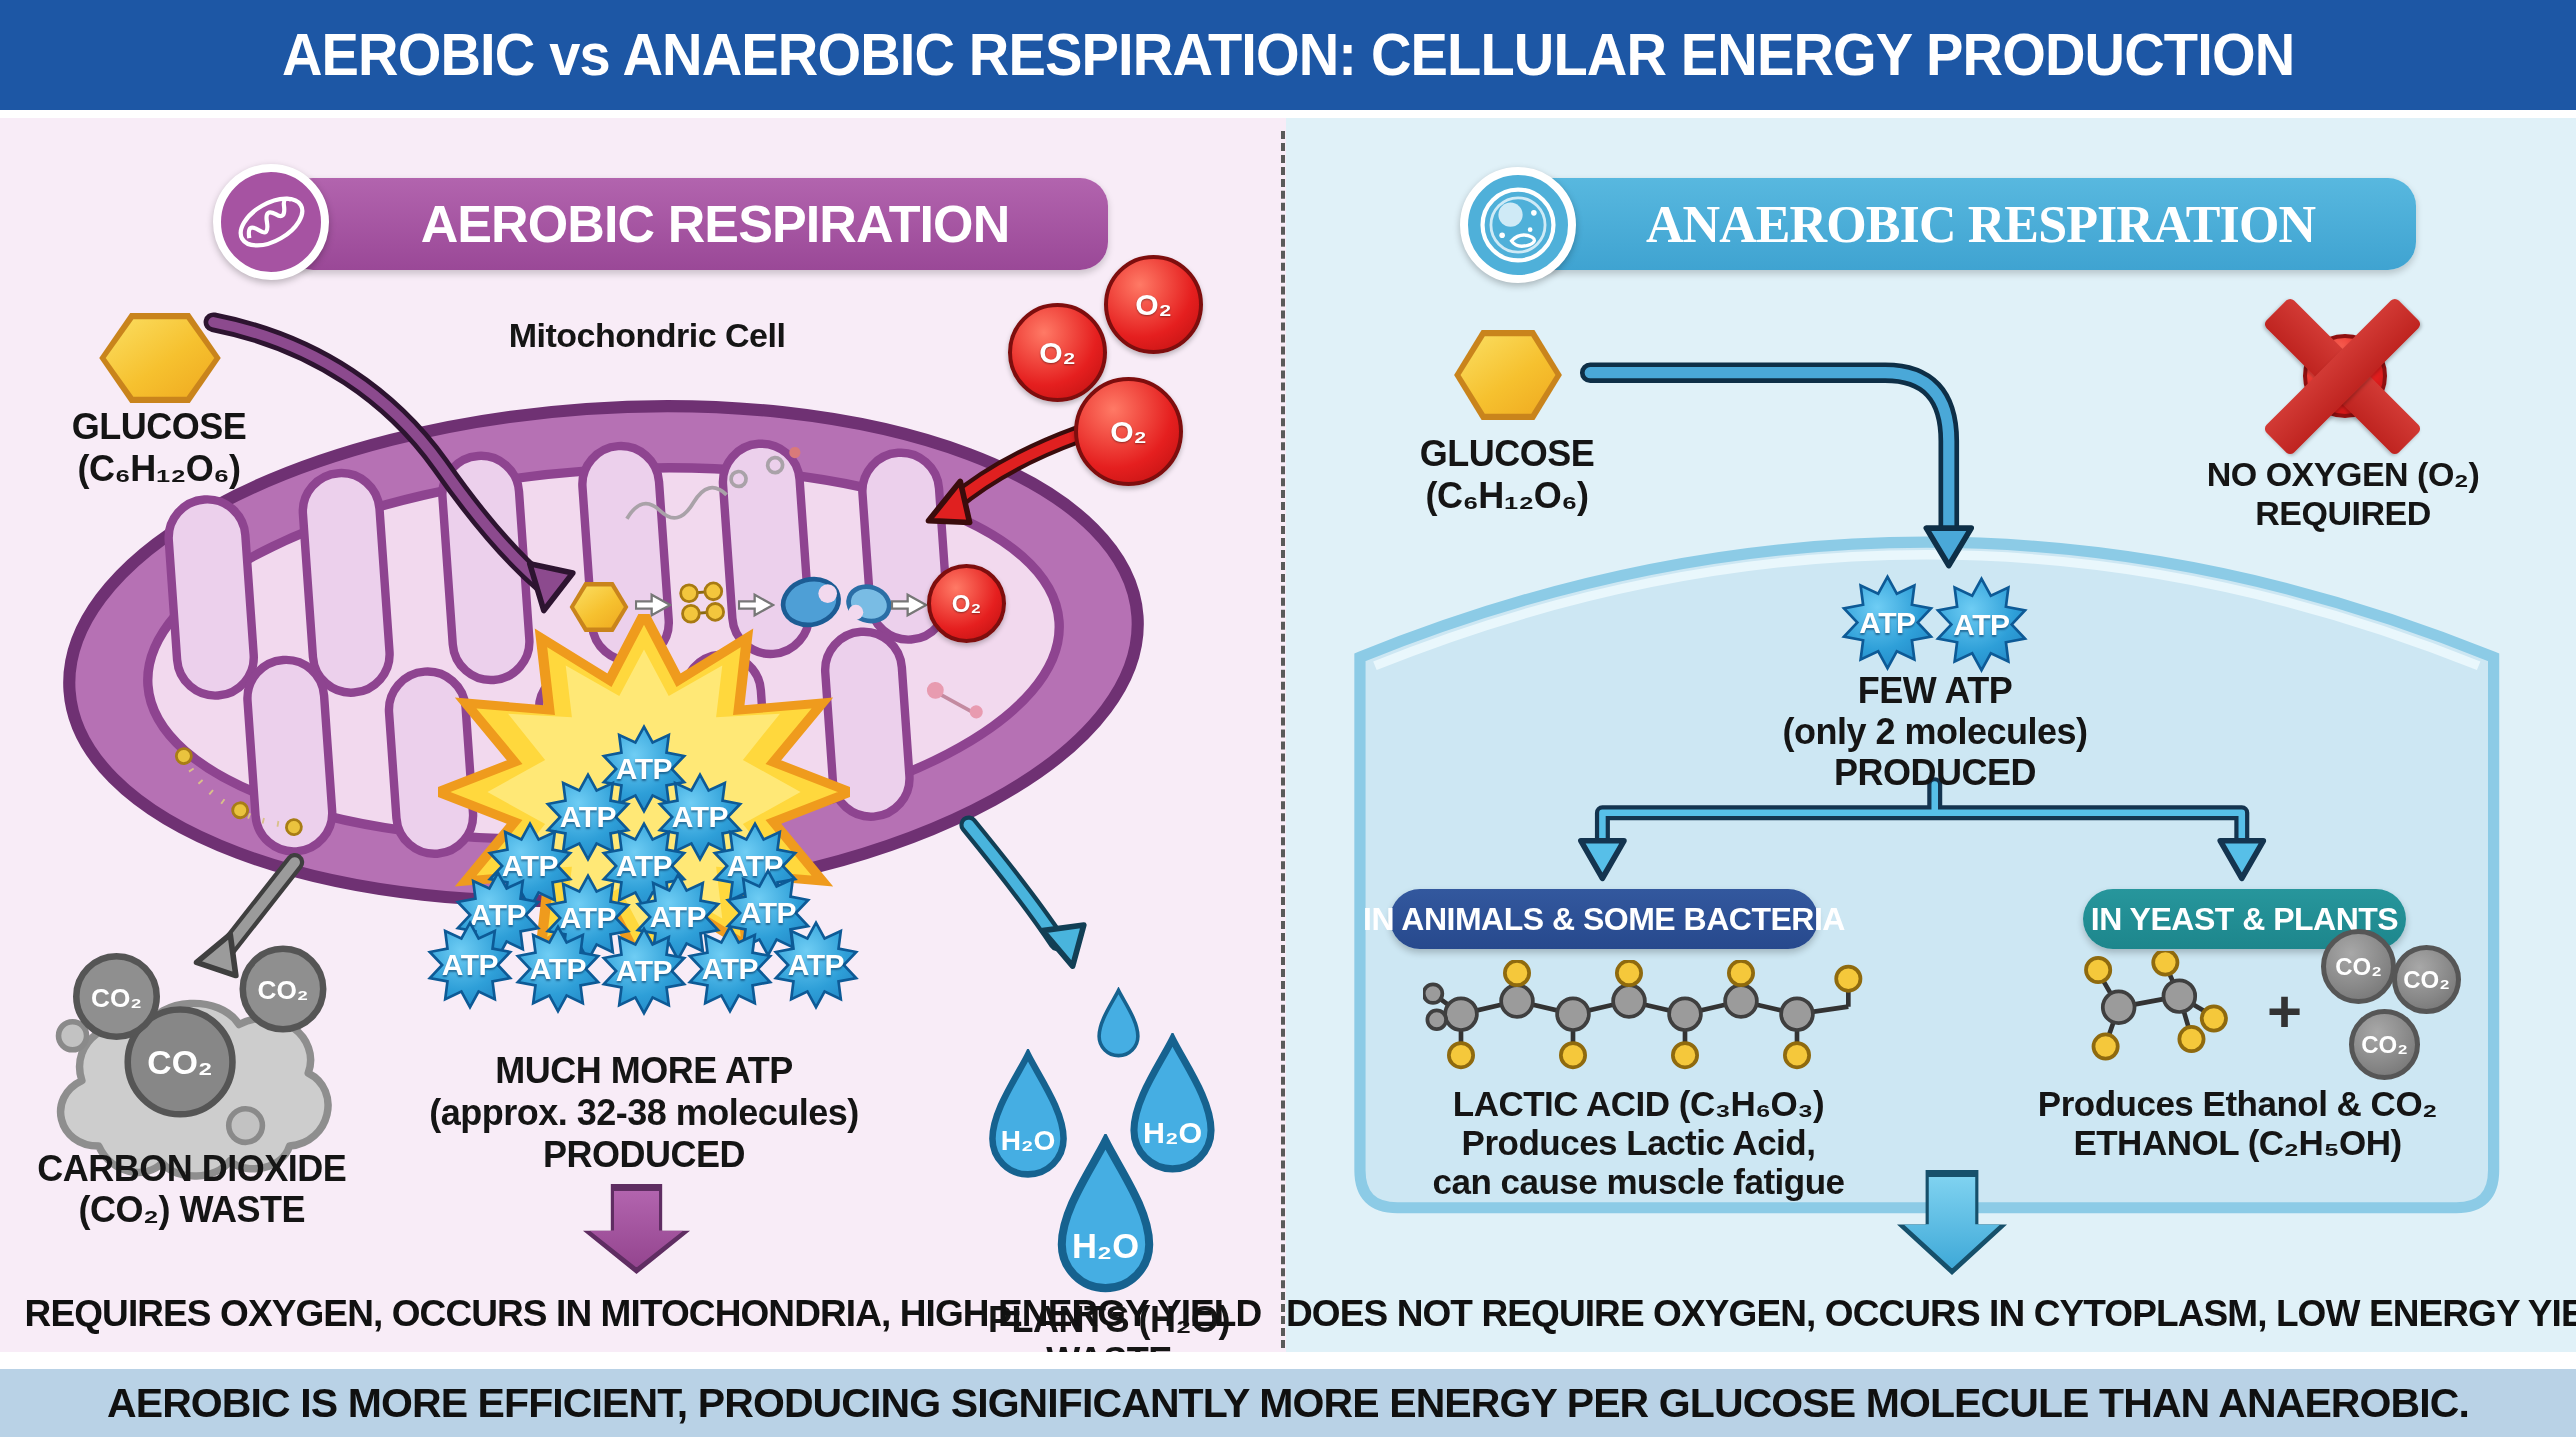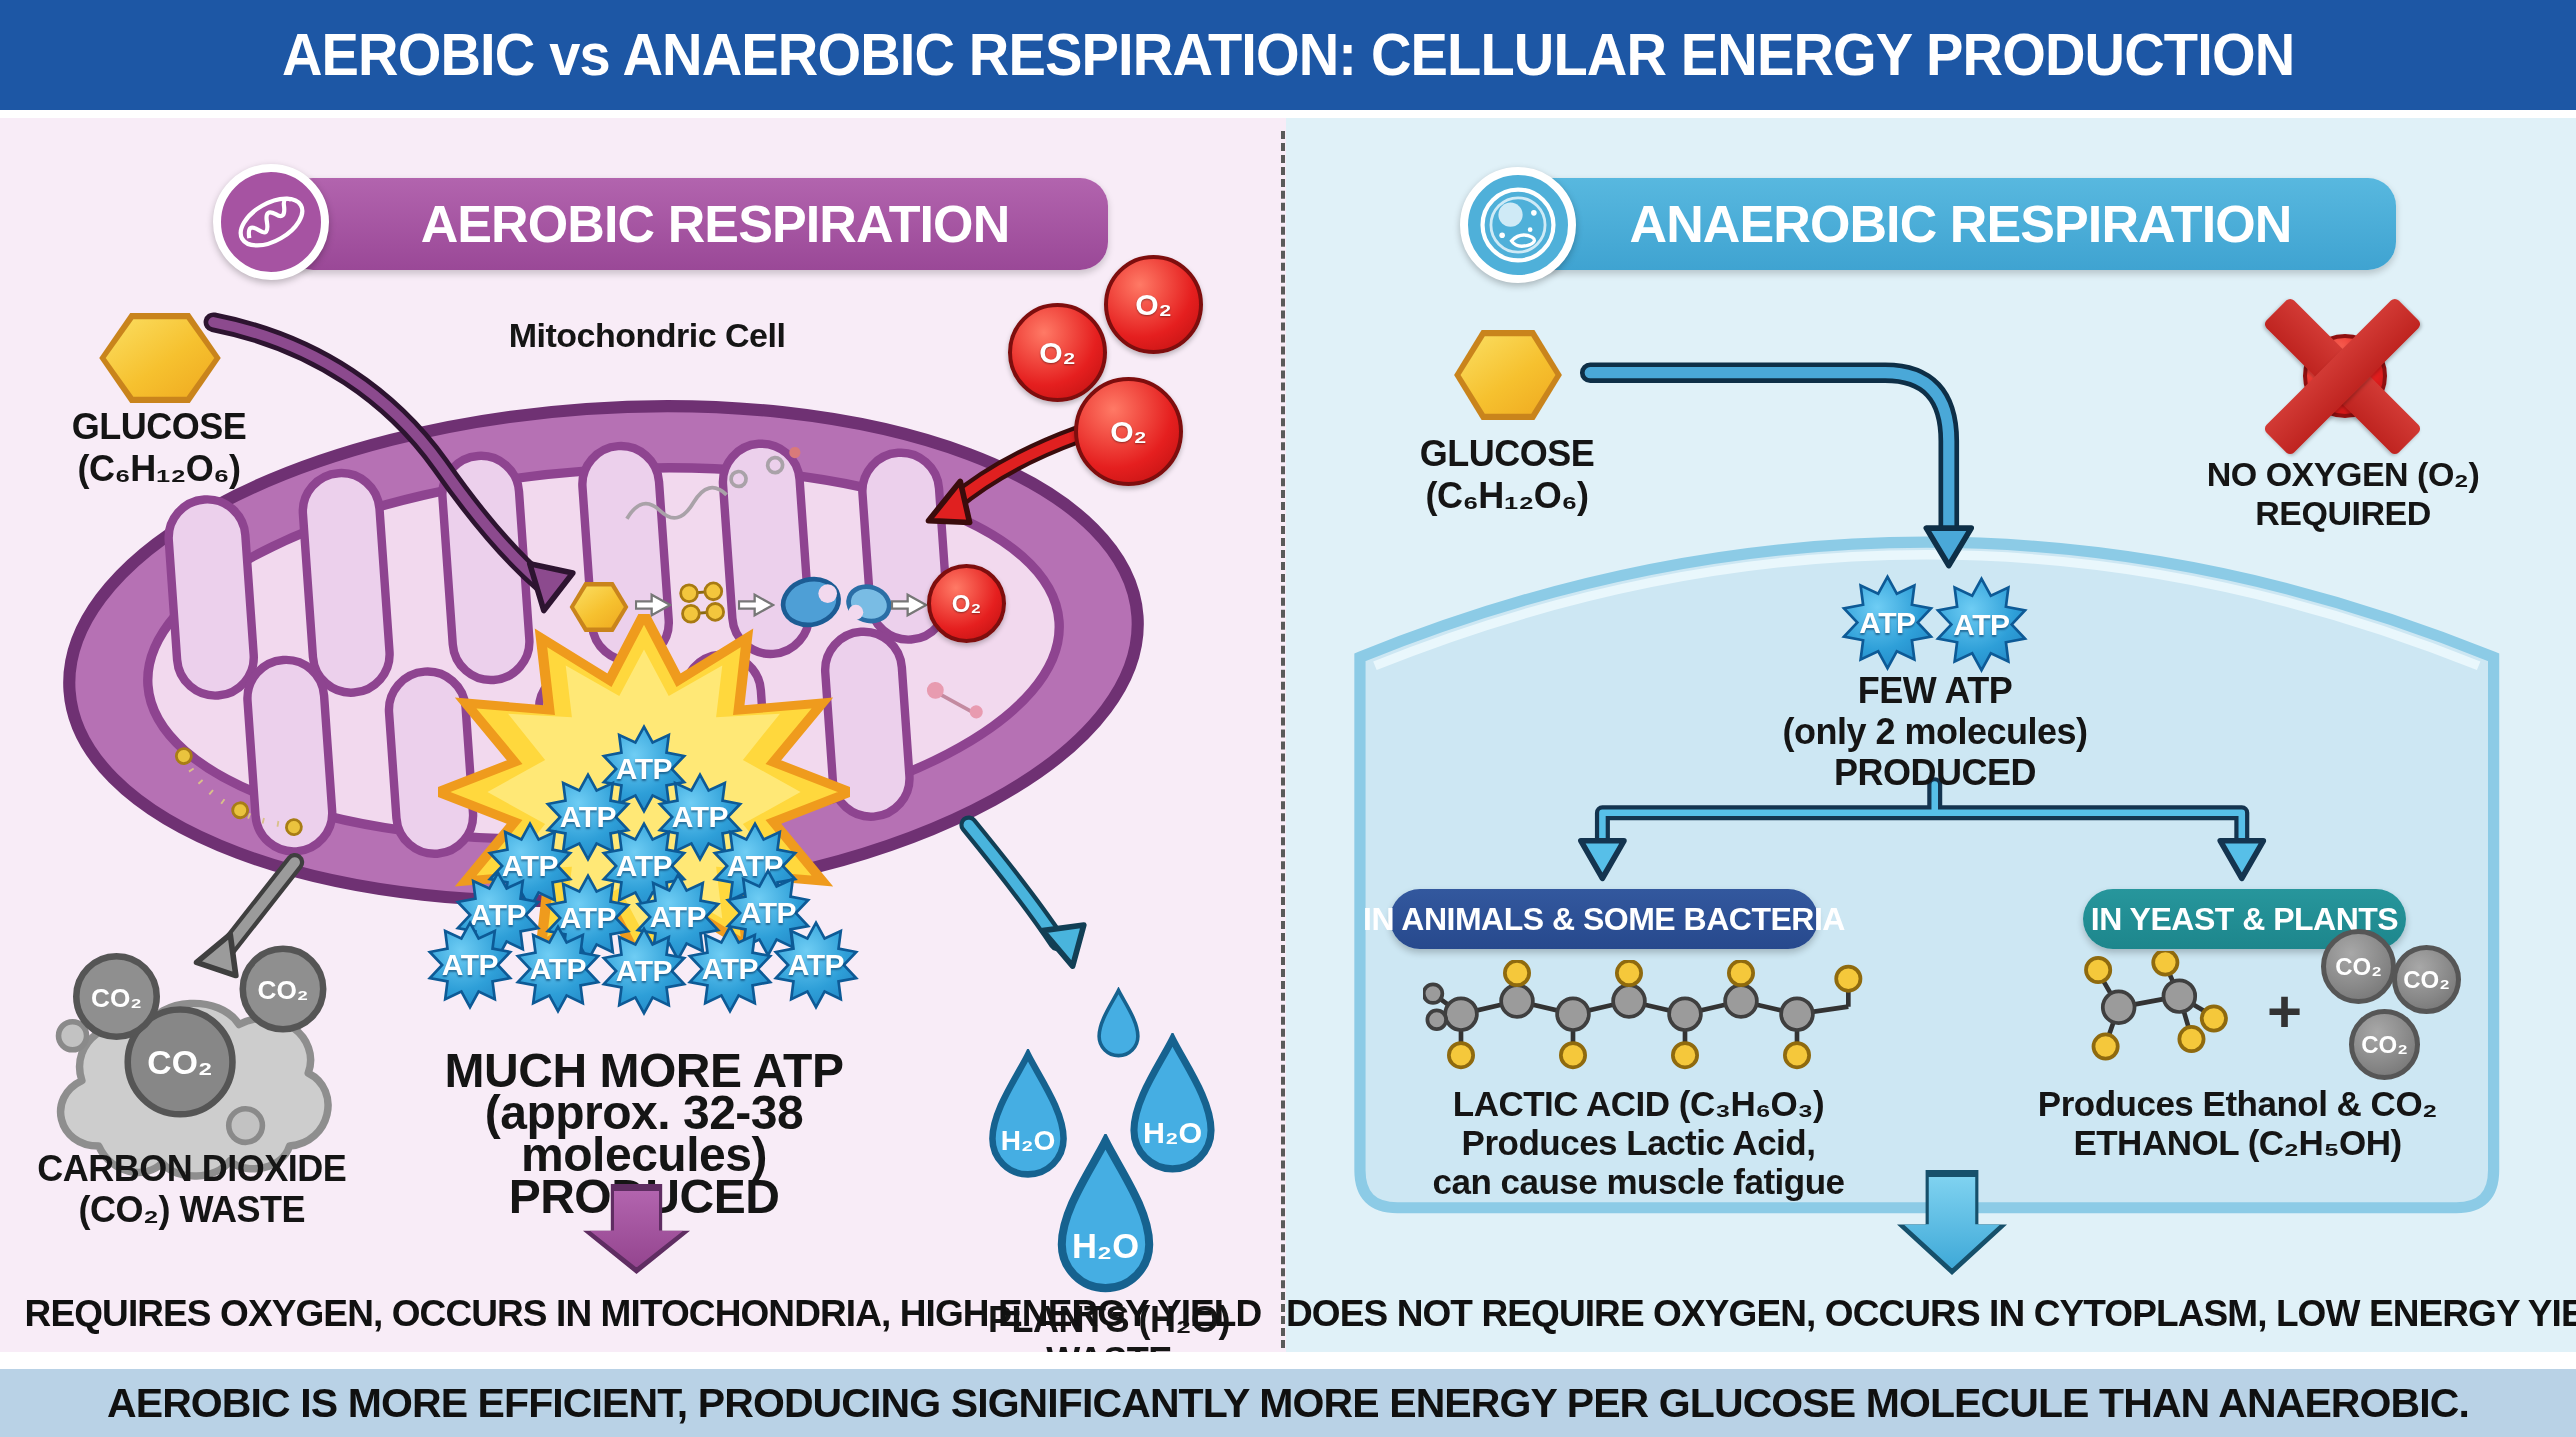--- a/index.html
+++ b/index.html
@@ -242,21 +242,21 @@
       </div>
     <div class="abs atp clip-star" style="left:685px;top:806px;width:90px;height:90px;">
         <div class="fill clip-star"></div>
         <b>ATP</b>
       </div>
     <div class="abs atp clip-star" style="left:771px;top:802px;width:90px;height:90px;">
         <div class="fill clip-star"></div>
         <b>ATP</b>
       </div>
 
-    <div class="abs lbl" style="left:363px;top:932px;width:562px;font-size:48px;line-height:42px;">
+    <div class="abs lbl" style="left:363px;top:932px;width:562px;font-size:36px;line-height:42px;">
       <div>MUCH MORE ATP</div>
       <div>(approx. 32-38 molecules)</div>
       <div>PRODUCED</div>
     </div>
 
     <div class="abs clip-blockarrow ba-purple" style="left:583px;top:1066px;width:107px;height:90px;">
         <div class="fill clip-blockarrow"></div>
       </div>
 
     <svg class="abs" style="left:37px;top:824px;" width="318" height="281" viewBox="0 0 340 300">
@@ -312,21 +312,21 @@
         <polygon points="684,438 732,438 708,478" fill="#4aa8d8" stroke="#0e2f47" stroke-width="6" stroke-linejoin="round"></polygon>
       </g>
       <g>
         <path d="M693 712 L693 742 M338 742 L1021 742 M338 742 L338 772 M1021 742 L1021 772" fill="none" stroke="#14344f" stroke-width="16" stroke-linecap="round"></path>
         <path d="M693 712 L693 742 M338 742 L1021 742 M338 742 L338 772 M1021 742 L1021 772" fill="none" stroke="#57bfe8" stroke-width="7" stroke-linecap="round"></path>
         <polygon points="315,772 361,772 338,812" fill="#57bfe8" stroke="#14344f" stroke-width="6" stroke-linejoin="round"></polygon>
         <polygon points="998,772 1044,772 1021,812" fill="#57bfe8" stroke="#14344f" stroke-width="6" stroke-linejoin="round"></polygon>
       </g>
     </svg>
 
-    <div class="abs hdr-pill hdr-blue" style="left:202px;top:60px;width:871px;padding-left:37px;">
+    <div class="abs hdr-pill hdr-blue" style="left:222px;top:60px;width:871px;padding-left:37px;font-family:Liberation Serif, serif;">
       <span>ANAEROBIC RESPIRATION</span>
     </div>
     <div class="abs hdr-circle" style="left:174px;top:49px;background:#4fb0d9;">
       <svg width="84" height="84" viewBox="0 0 90 90">
         <circle cx="45" cy="45" r="38" fill="none" stroke="#ffffff" stroke-width="4.5"></circle>
         <circle cx="45" cy="45" r="29" fill="none" stroke="#cfeaf6" stroke-width="3"></circle>
         <circle cx="37" cy="34" r="13" fill="#cfeaf6"></circle>
         <path d="M38 62 q10 -10 22 -4 q6 4 -2 8 q-14 5 -20 -4 z" fill="none" stroke="#ffffff" stroke-width="3.5"></path>
         <circle cx="62" cy="32" r="3" fill="#ffffff"></circle>
           <circle cx="28" cy="56" r="3" fill="#ffffff"></circle>

